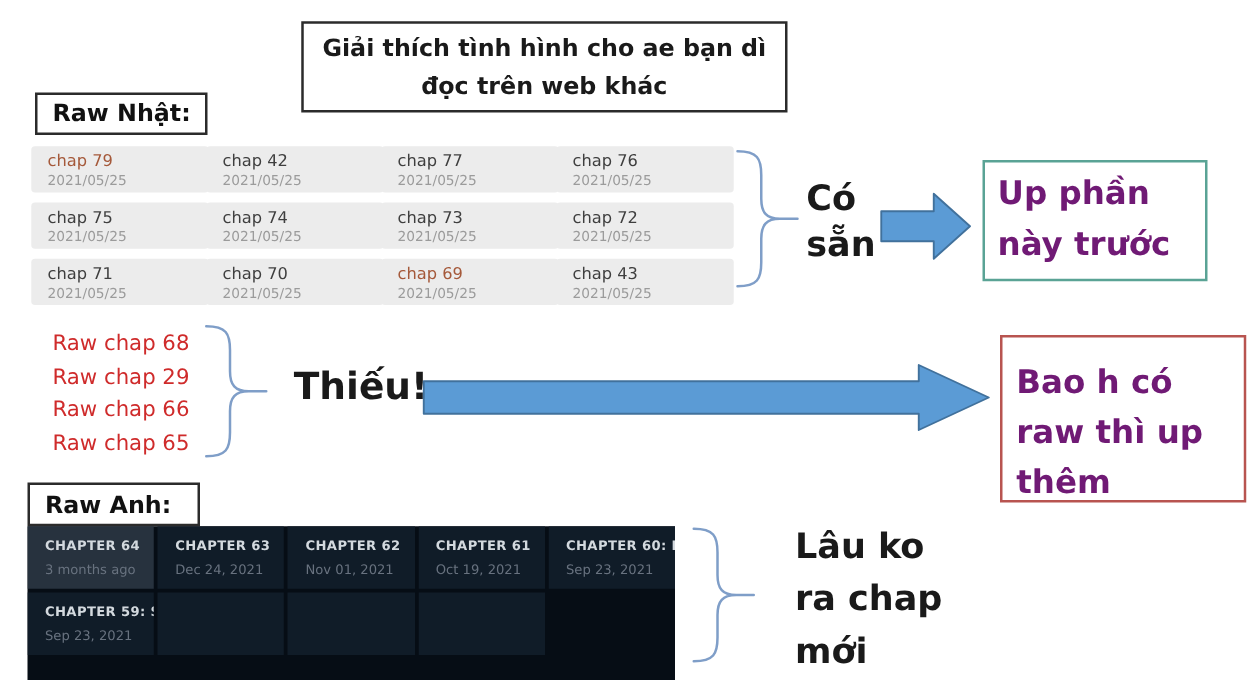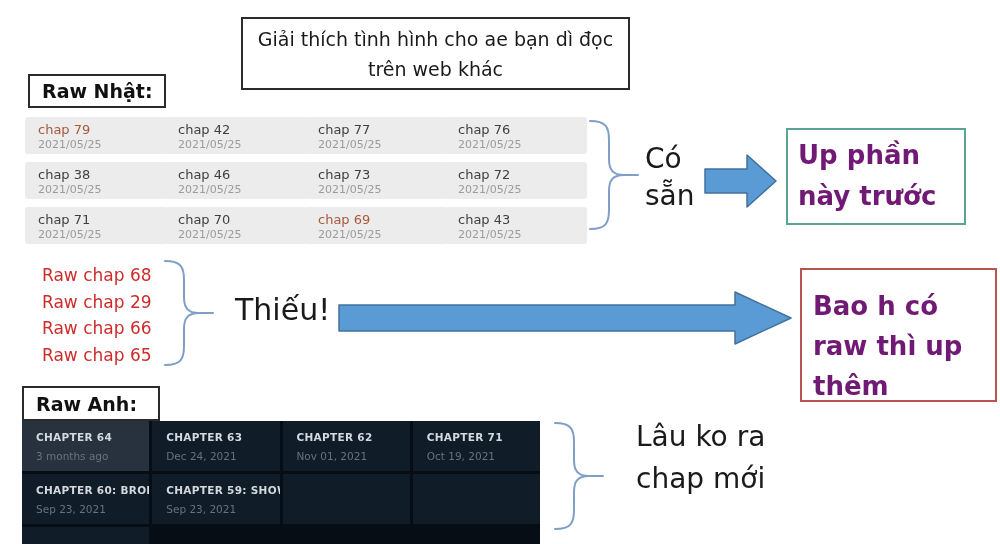--- a/index.html
+++ b/index.html
@@ -9,57 +9,57 @@
     --dark-panel-bg:#060d15; --dark-cell-bg:#101c28; --dark-cell-hl:#27323e;
     --tile-bg:#ececec; --tile-name:#3f3f3f; --tile-date:#9b9b9b;
     --dark-title:#d3d9de; --dark-date:#68727f;
   }
   *{margin:0;padding:0;box-sizing:border-box;}
   body{font-family:"DejaVu Sans","Liberation Sans",sans-serif;background:#fff;}
   .canvas{position:relative;width:1000px;height:544px;background:#fff;overflow:hidden;}
 
   .title-box{position:absolute;left:241px;top:17px;width:389px;height:73px;
     border:2px solid #2b2b2b;display:flex;align-items:center;justify-content:center;text-align:center;}
-  .title-box span{display:block;width:362px;font-size:19px;font-weight:normal;line-height:30px;color:#1a1a1a;}
+  .title-box span{display:block;width:362px;font-size:19px;font-weight:bold;line-height:30px;color:#1a1a1a;}
 
   .label-box{position:absolute;border:2px solid #2b2b2b;background:#fff;
     font-size:19px;font-weight:bold;color:#111;display:flex;align-items:center;padding-left:12px;}
   .label-jp{left:28px;top:74px;width:138px;height:34px;}
   .label-en{left:22px;top:386px;width:138px;height:35px;}
 
   .tile-grid{position:absolute;left:25px;top:117px;display:grid;
     grid-template-columns:repeat(4,131px);column-gap:9px;row-gap:8px;}
   .tile{width:142px;height:37px;background:var(--tile-bg);border-radius:3px;padding:5px 0 0 13px;}
   .tile-name{font-size:13px;color:var(--tile-name);line-height:15px;}
   .tile.visited .tile-name{color:var(--visited-link);}
   .tile-date{font-size:11px;color:var(--tile-date);line-height:13px;margin-top:1px;}
 
   .brace{position:absolute;overflow:visible;}
   .brace path{fill:none;stroke:var(--brace);stroke-width:2;stroke-linecap:round;}
 
-  .note{position:absolute;font-weight:normal;color:#1a1a1a;}
+  .note{position:absolute;font-weight:bold;color:#1a1a1a;}
   .note-available{left:645px;top:140px;width:68px;font-size:28px;line-height:37px;}
   .note-missing{left:235px;top:293px;font-size:30px;line-height:34px;}
   .note-stale{left:636px;top:416px;width:132px;font-size:28px;line-height:42px;}
 
   .arrow-svg{position:absolute;overflow:visible;}
   .arrow-svg polygon{fill:var(--arrow-fill);stroke:var(--arrow-stroke);stroke-width:1.5;stroke-linejoin:round;}
 
   .callout{position:absolute;background:#fff;font-weight:bold;color:#701a75;}
   .callout-teal{left:786px;top:128px;width:180px;height:97px;border:2px solid var(--teal-border);
     font-size:26px;line-height:41px;padding:5px 0 0 10px;}
   .callout-red{left:800px;top:268px;width:197px;height:134px;border:2px solid var(--red-border);
     font-size:26px;line-height:40px;padding:16px 0 0 11px;}
 
   .missing-links{position:absolute;left:30px;top:262px;}
   .missing-link{font-size:17px;line-height:26.5px;color:var(--missing-red);margin-left:12px;}
 
   .dark-panel{position:absolute;left:22px;top:421px;width:518px;height:123px;
     background:var(--dark-panel-bg);overflow:hidden;display:grid;
-    grid-template-columns:repeat(4,1fr);gap:3px;align-content:start;}
+    grid-template-columns:repeat(5,1fr);gap:3px;align-content:start;}
   .dark-cell{height:50px;background:var(--dark-cell-bg);padding:10px 6px 0 14px;overflow:hidden;}
   .dark-cell.hl{background:var(--dark-cell-hl);}
   .dark-title{font-size:10.5px;font-weight:bold;letter-spacing:0.3px;color:var(--dark-title);
     white-space:nowrap;line-height:13px;}
   .dark-date{font-size:10.5px;color:var(--dark-date);line-height:12px;margin-top:6px;white-space:nowrap;}
 </style>
 </head>
 <body>
 
 <div class="canvas">
@@ -81,25 +81,25 @@
       </div>
       <div class="tile">
         <div class="tile-name">chap 77</div>
         <div class="tile-date">2021/05/25</div>
       </div>
       <div class="tile">
         <div class="tile-name">chap 76</div>
         <div class="tile-date">2021/05/25</div>
       </div>
       <div class="tile">
-        <div class="tile-name">chap 38</div>
+        <div class="tile-name">chap 75</div>
         <div class="tile-date">2021/05/25</div>
       </div>
       <div class="tile">
-        <div class="tile-name">chap 46</div>
+        <div class="tile-name">chap 74</div>
         <div class="tile-date">2021/05/25</div>
       </div>
       <div class="tile">
         <div class="tile-name">chap 73</div>
         <div class="tile-date">2021/05/25</div>
       </div>
       <div class="tile">
         <div class="tile-name">chap 72</div>
         <div class="tile-date">2021/05/25</div>
       </div>
@@ -161,21 +161,21 @@
       </div>
       <div class="dark-cell">
         <div class="dark-title">CHAPTER 63</div>
         <div class="dark-date">Dec 24, 2021</div>
       </div>
       <div class="dark-cell">
         <div class="dark-title">CHAPTER 62</div>
         <div class="dark-date">Nov 01, 2021</div>
       </div>
       <div class="dark-cell">
-        <div class="dark-title">CHAPTER 71</div>
+        <div class="dark-title">CHAPTER 61</div>
         <div class="dark-date">Oct 19, 2021</div>
       </div>
       <div class="dark-cell">
         <div class="dark-title">CHAPTER 60: BROKEN PONKO</div>
         <div class="dark-date">Sep 23, 2021</div>
       </div>
       <div class="dark-cell">
         <div class="dark-title">CHAPTER 59: SHOWDOWN PONKO</div>
         <div class="dark-date">Sep 23, 2021</div>
       </div>

